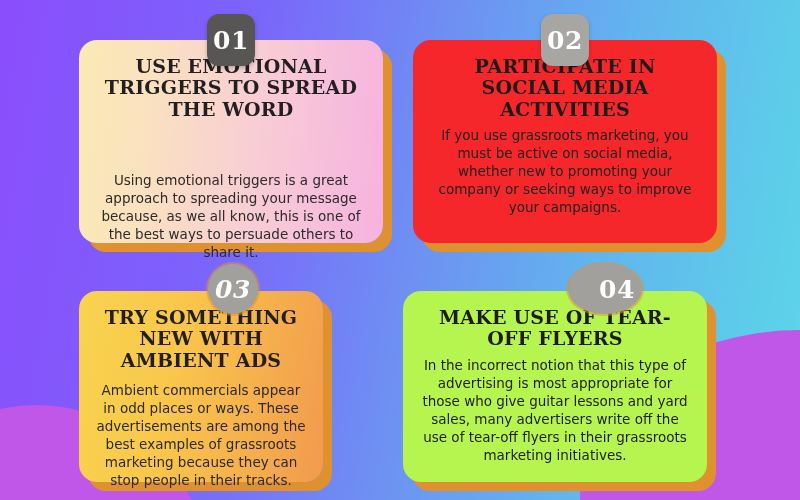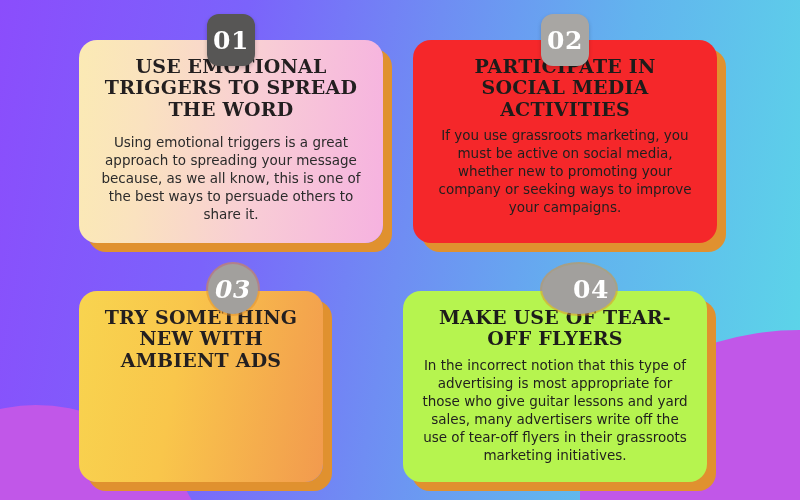--- a/index.html
+++ b/index.html
@@ -50,21 +50,21 @@
     padding: 16px 17px 12px 17px;
     text-align: center;
     box-shadow: 9px 9px 0 0 #e0912f;
     display: flex;
     flex-direction: column;
     align-items: center;
     justify-content: flex-start;
   }
 
   #card-1 { left: 79px;  top: 40px;  width: 304px; height: 203px;
-            background: linear-gradient(95deg, #fbeab4 0%, #fae2bf 22%, #f8cdd5 58%, #f6b2e0 100%); }
+            background: linear-gradient(95deg, #fbeab4 0%, #fae2bf 22%, #f8cdd5 58%, #f6b2e0 100%); gap: 38px; }
   #card-2 { left: 413px; top: 40px;  width: 304px; height: 203px;
             background: #f5272a; }
   #card-3 { left: 79px;  top: 291px; width: 244px; height: 191px;
             background: linear-gradient(100deg, #f8d44f 0%, #f9c64b 40%, #f29a4e 100%); }
   #card-4 { left: 403px; top: 291px; width: 304px; height: 191px;
             background: #b6f44f; }
 
   .card-title {
     font-family: "DejaVu Serif", serif;
     font-weight: bold;
@@ -109,21 +109,21 @@
     border-radius: 12px;
   }
   .badge.circle {
     width: 50px;
     height: 50px;
     border-radius: 50%;
   }
   #badge-1 { left: 207px; top: 14px;  background: #575655; box-shadow: 0 2px 4px rgba(0,0,0,0.22); }
   #badge-2 { left: 541px; top: 14px;  background: #a8a6a3; box-shadow: 0 2px 4px rgba(0,0,0,0.18); }
   #badge-3 { left: 208px; top: 264px; background: #a2a09d; box-shadow: 0 0 0 2px rgba(224,145,47,0.55); font-style: italic; }
-  #badge-4 { left: 542px; top: 264px; background: #a2a09d; box-shadow: 0 0 0 2px rgba(224,145,47,0.55); padding-left: 24px; }
+  #badge-4 { left: 568px; top: 264px; background: #a2a09d; box-shadow: 0 0 0 2px rgba(224,145,47,0.55); padding-left: 24px; }
 </style>
 </head>
 <body>
 
 <div id="canvas">
 
   <div class="blob" id="blob-left"></div>
   <div class="blob" id="blob-right"></div>
 
   <div class="card" id="card-1">
@@ -133,20 +133,21 @@
   <div class="badge square" id="badge-1">01</div>
 
   <div class="card" id="card-2">
     <h2 class="card-title">PARTICIPATE IN SOCIAL MEDIA ACTIVITIES</h2>
     <p class="card-body">If you use grassroots marketing, you must be active on social media, whether new to promoting your company or seeking ways to improve your campaigns.</p>
   </div>
   <div class="badge square" id="badge-2">02</div>
 
   <div class="card" id="card-3">
     <h2 class="card-title">TRY SOMETHING NEW WITH AMBIENT ADS</h2>
+    <p class="card-body">Ambient commercials appear in odd places or ways. These advertisements are among the best examples of grassroots marketing because they can stop people in their tracks.</p>
   </div>
   <div class="badge circle" id="badge-3">03</div>
 
   <div class="card" id="card-4">
     <h2 class="card-title">MAKE USE OF TEAR-OFF FLYERS</h2>
     <p class="card-body">In the incorrect notion that this type of advertising is most appropriate for those who give guitar lessons and yard sales, many advertisers write off the use of tear-off flyers in their grassroots marketing initiatives.</p>
   </div>
   <div class="badge circle" id="badge-4">04</div>
 
 </div>

